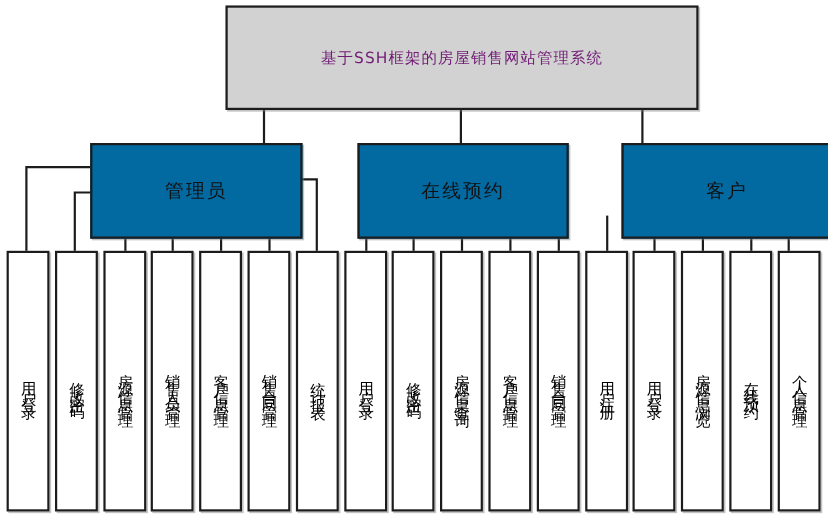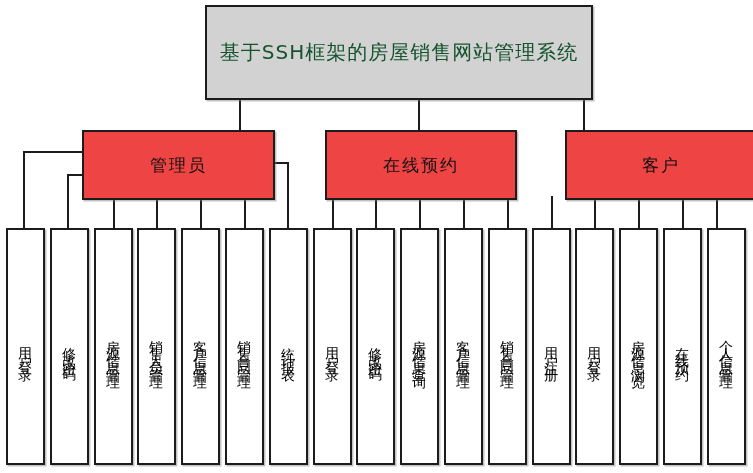--- a/index.html
+++ b/index.html
@@ -24,29 +24,29 @@
     position: absolute;
     box-sizing: border-box;
     border: 2px solid #1c1c1c;
     display: flex;
     align-items: center;
     justify-content: center;
     box-shadow: 1.5px 1.5px 0 rgba(120,120,120,0.45);
   }
   .title-box {
     left: 205px; top: 5px;
-    width: 388px; height: 95px;
+    width: 430px; height: 95px;
     background: #d2d2d2;
-    font-size: 20px;
+    font-size: 14px;
     letter-spacing: 1px;
-    color: #14532d;
+    color: #701a75;
   }
   .group-box {
-    top: 130px; height: 70px;
-    background: #ef4444;
+    top: 130px; height: 87px;
+    background: #0369a1;
     font-size: 17px;
     letter-spacing: 2px;
     color: #111111;
   }
   #group-admin    { left:  82px; width: 193px; }
   #group-sales    { left: 325px; width: 192px; }
   #group-customer { left: 565px; width: 192px; align-items: center; }
   .leaf {
     top: 228px;
     width: 39px; height: 237px;

